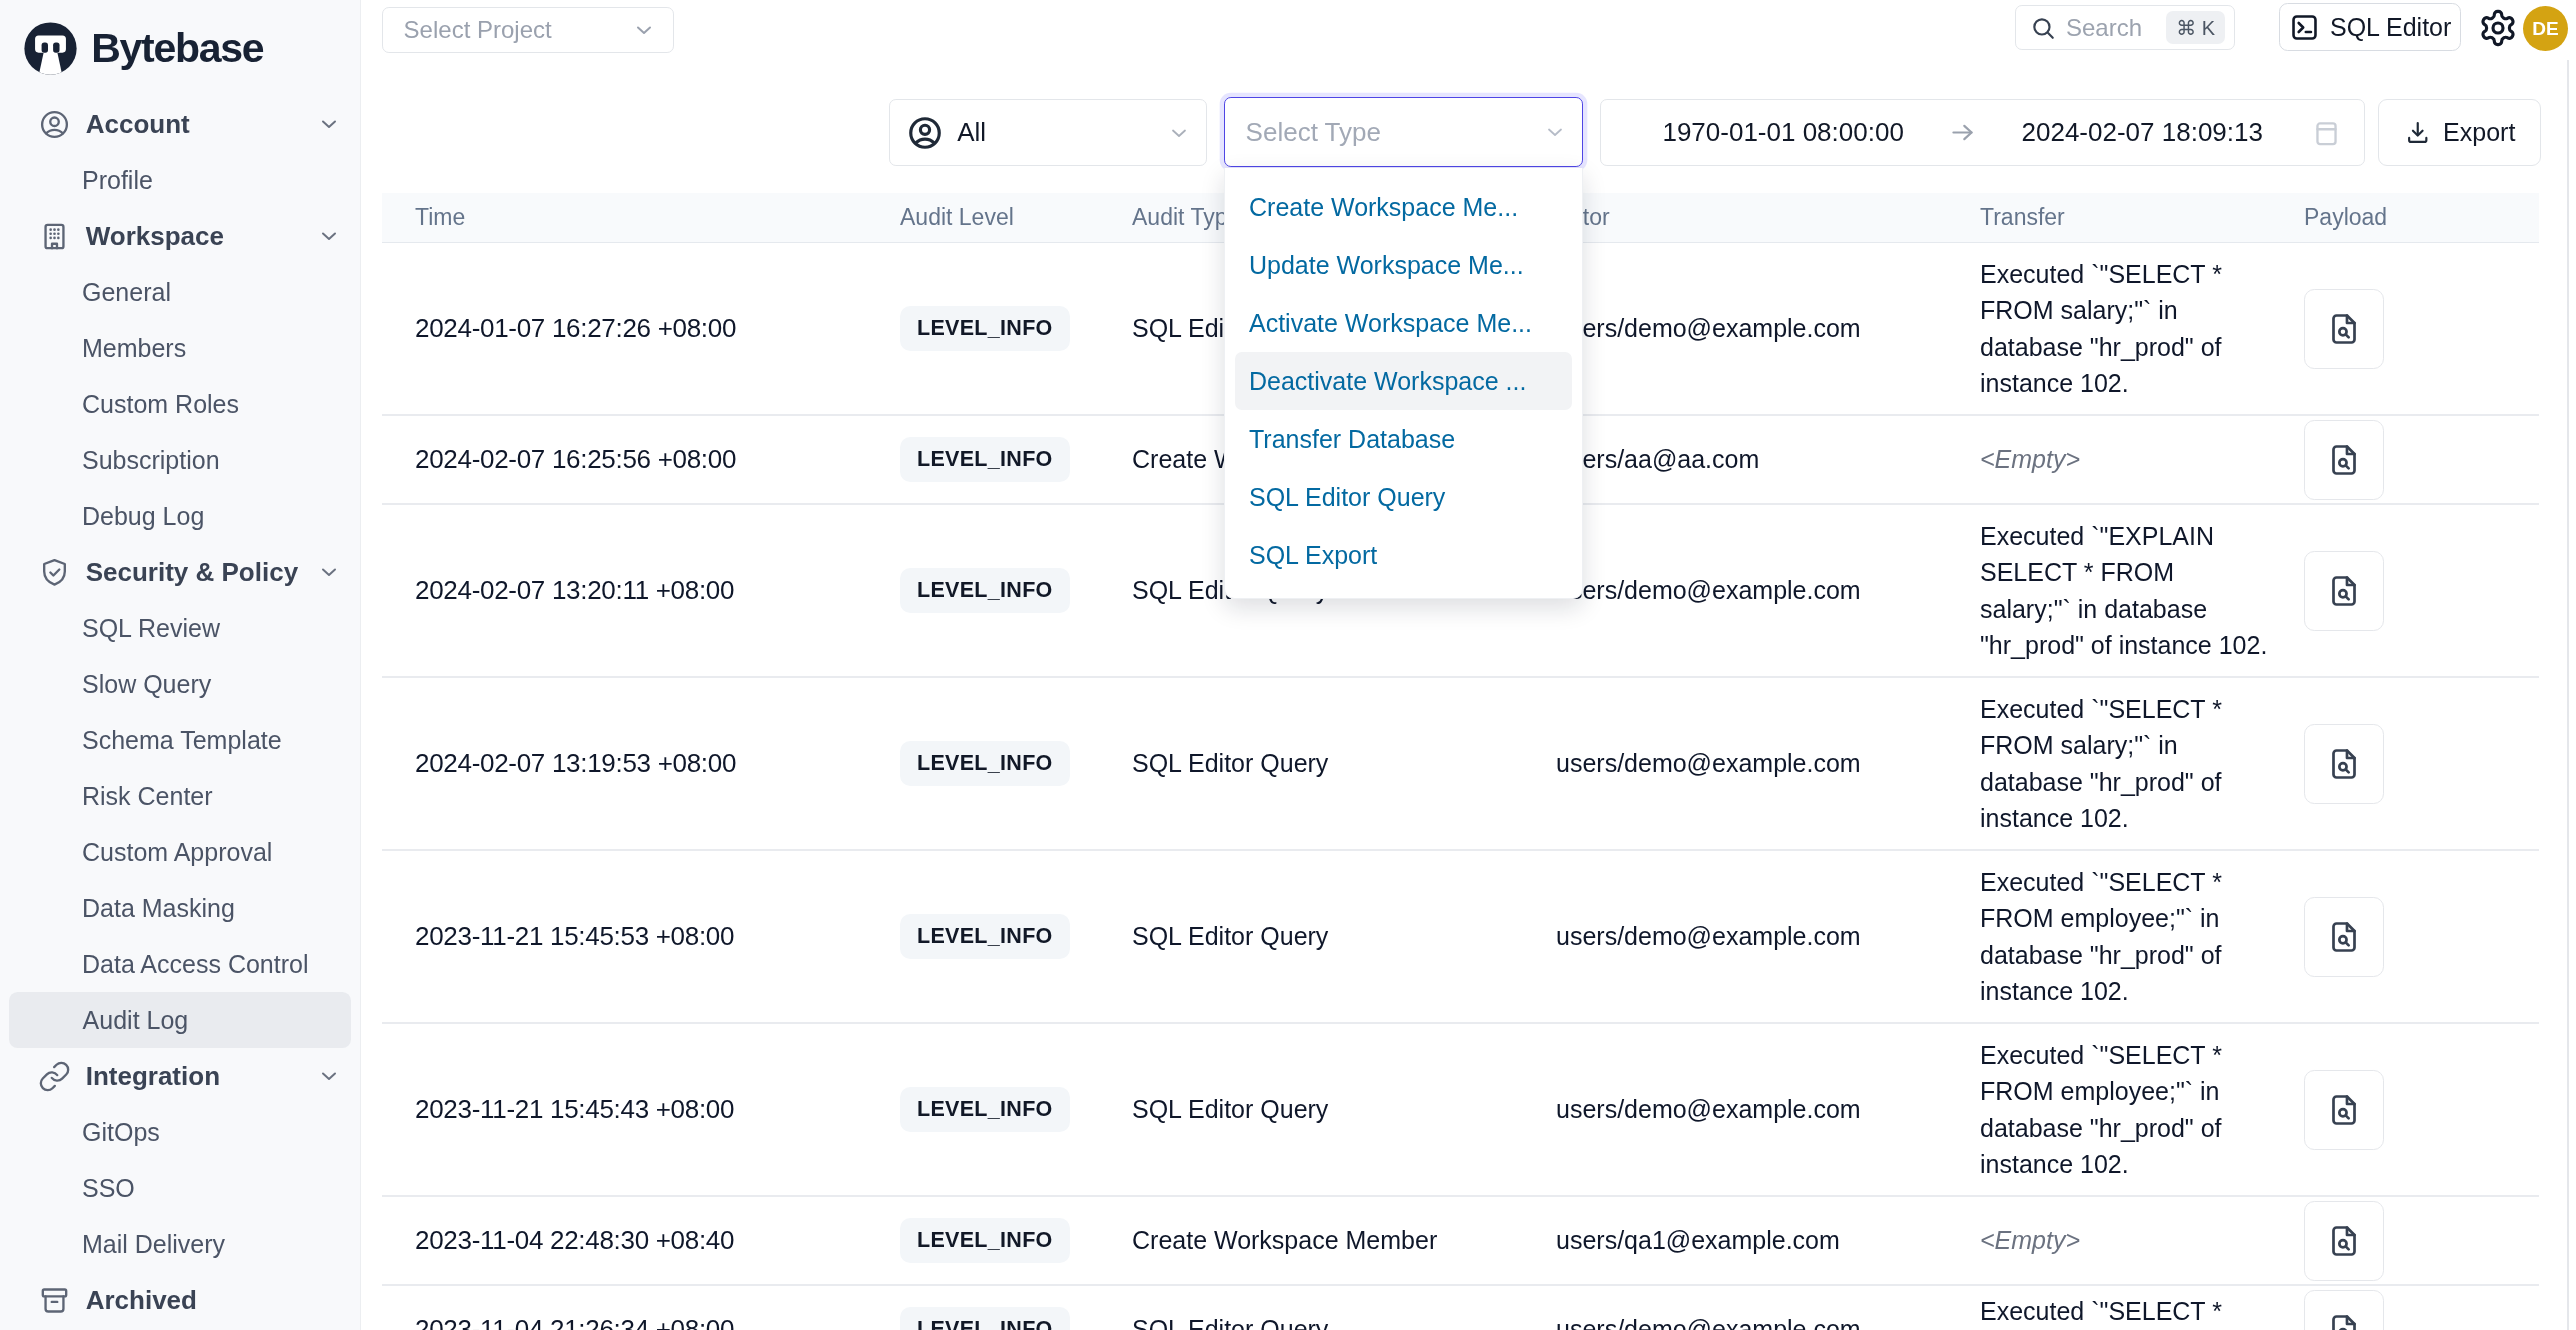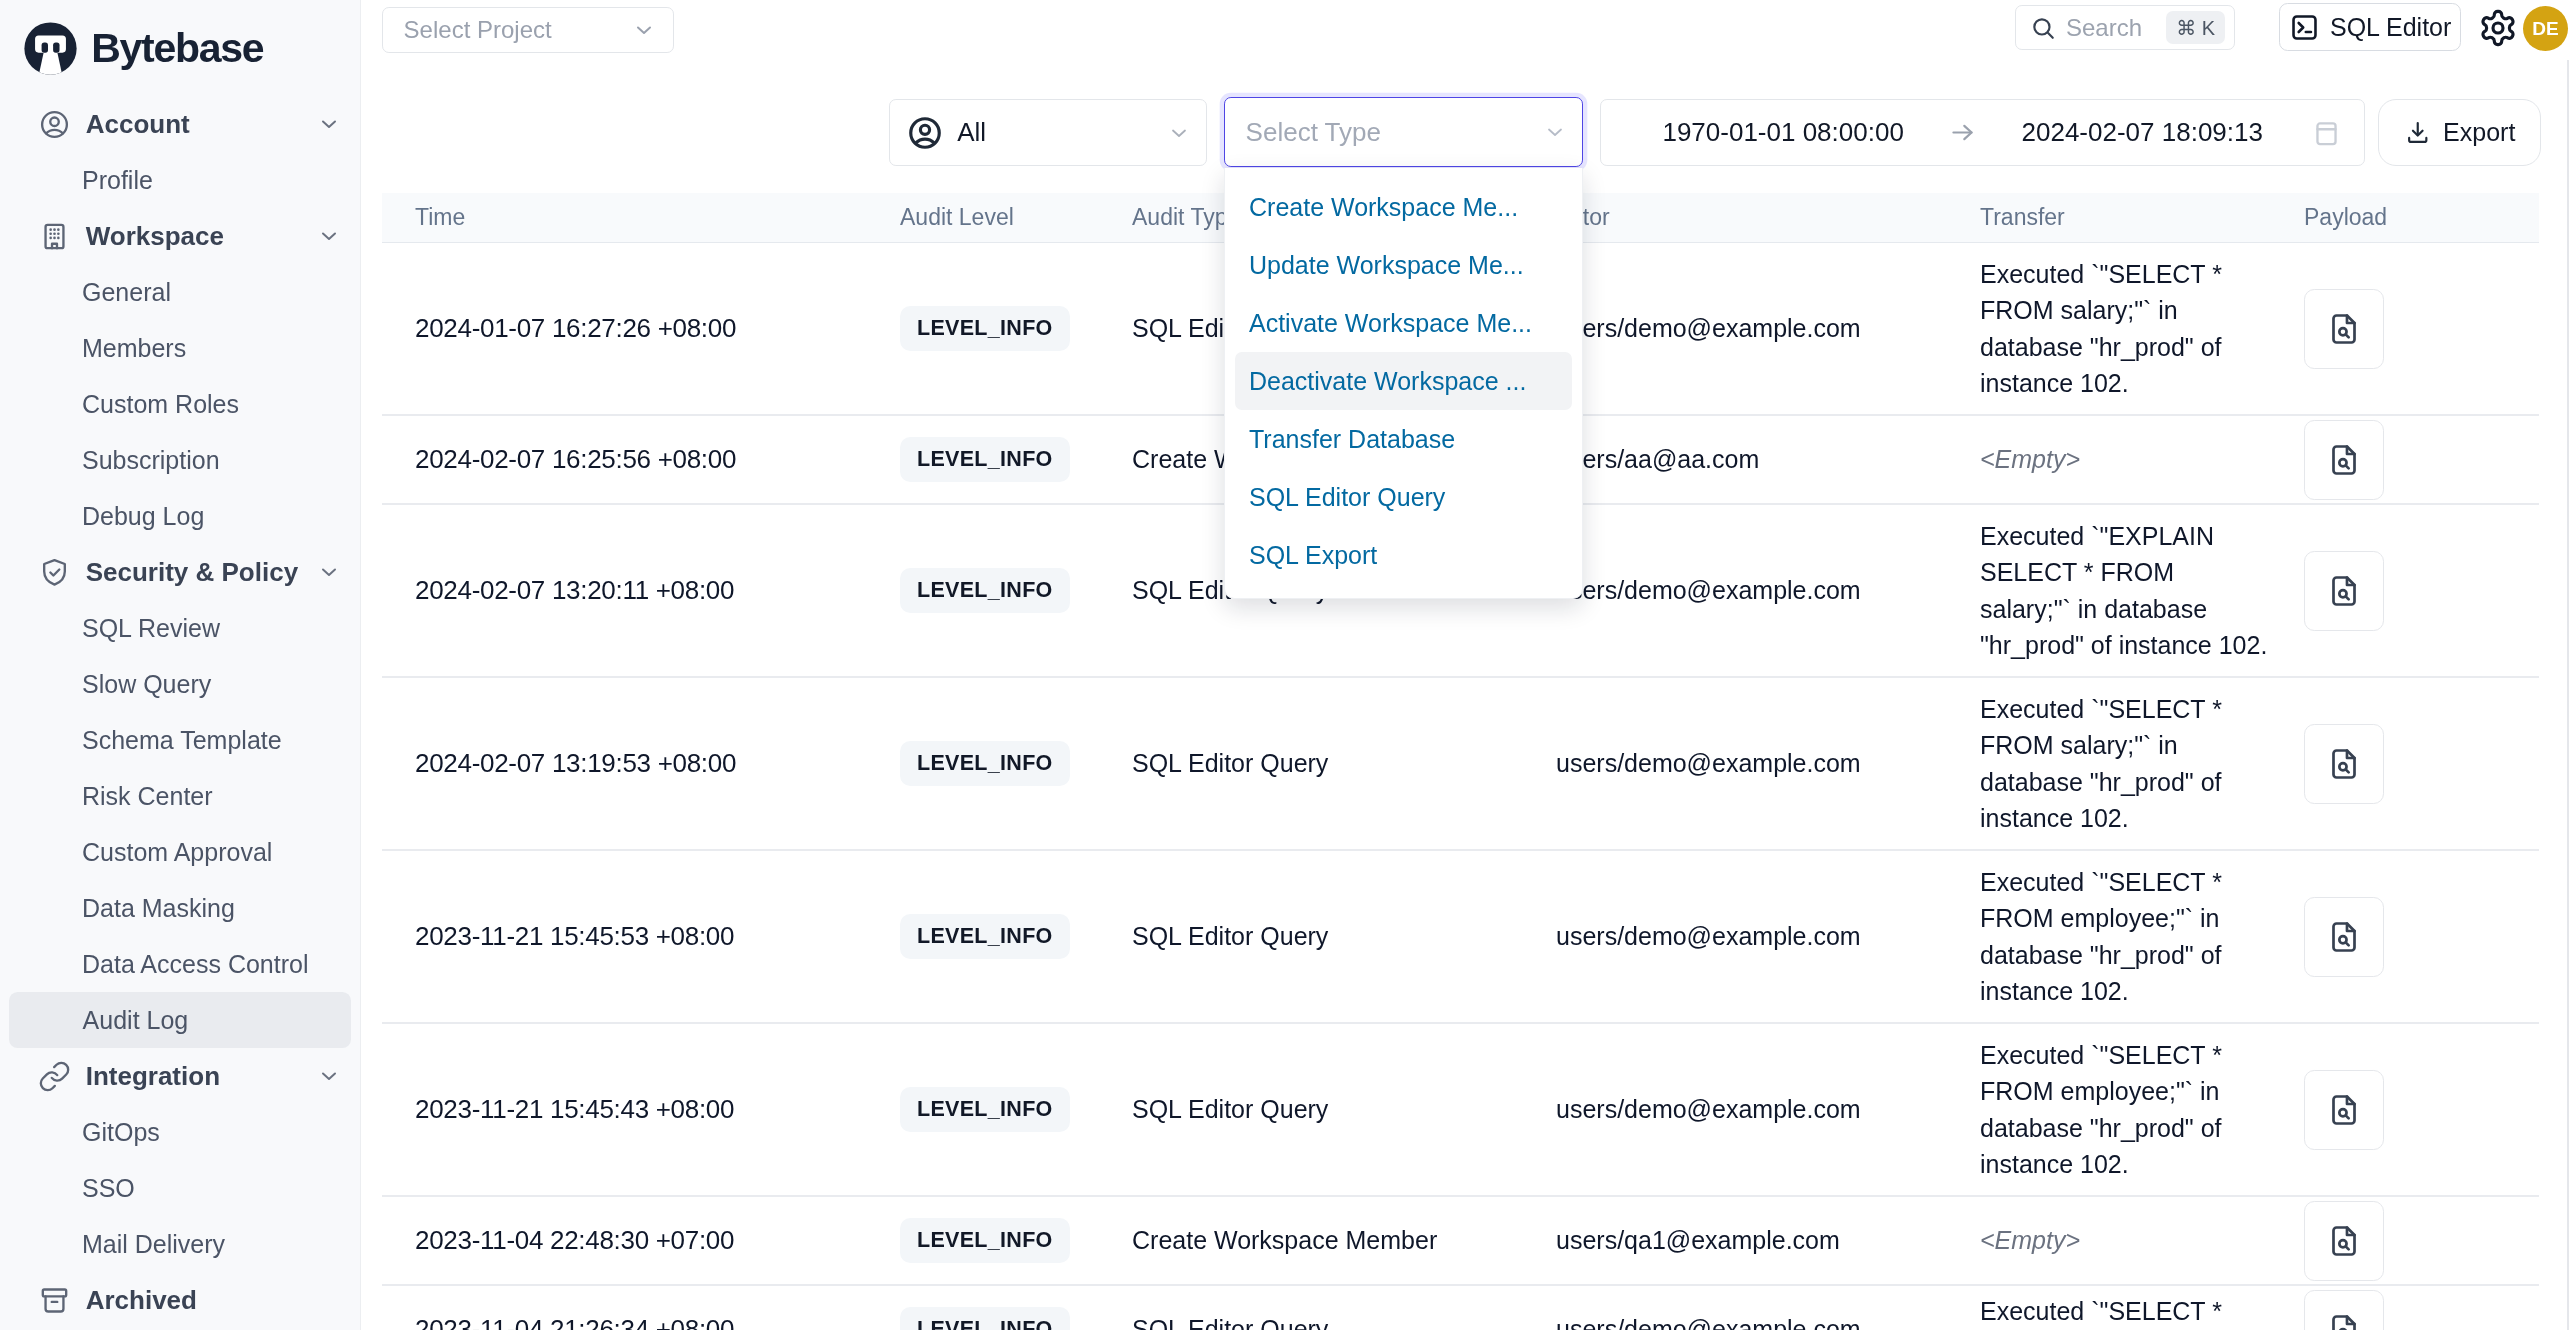--- a/index.html
+++ b/index.html
@@ -44,21 +44,21 @@
   .filter-all .p-icon { display:flex; color:#1f2937; margin-right:13.7px; }
   .filter-all .lbl { font-size:26px; color:#111827; }
   .filter-all .chev { margin-left:auto; color:#aab0ba; display:flex; }
   .filter-type { left:1224px; top:97px; width:359px; height:70px; padding:0 15.5px 0 20.6px; border:1.7px solid #4f46e5; box-shadow:0 0 0 4.3px rgba(99,91,255,.16); border-radius:6.9px; cursor:pointer; }
   .filter-type .ph { font-size:26px; color:#a2a9b6; }
   .filter-type .chev { margin-left:auto; color:#b6bcc8; display:flex; }
   .filter-date { left:1600px; top:99px; width:765px; height:67px; padding:0 22.3px; cursor:pointer; }
   .filter-date .dt { font-size:26px; color:#111827; flex:1; text-align:center; white-space:nowrap; }
   .filter-date .arr { color:#9aa1ad; display:flex; margin:0 5.2px; }
   .filter-date .cal { color:#c9ced6; display:flex; margin-left:8.6px; }
-  .export-btn { left:2378px; top:99px; width:163px; height:67px; display:flex; align-items:center; justify-content:center; gap:12px; background:#fff; border:0.9px solid #e3e6ea; border-radius:18px; cursor:pointer; }
+  .export-btn { left:2378px; top:99px; width:163px; height:67px; display:flex; align-items:center; justify-content:center; gap:12px; background:#fff; border:0.9px solid #e3e6ea; border-radius:9px; cursor:pointer; }
   .export-btn .d-icon { display:flex; color:#1f2937; }
   .export-btn .lbl { font-size:25px; font-weight:500; color:#111827; }
 
   
   .table { position:absolute; left:382px; top:193px; width:2157px; }
   .grid { display:grid; grid-template-columns:485px 232px 424px 424px 338px 253px; align-items:center; }
   .thead { height:50px; background:#f8fafc; border-bottom:1.7px solid #e5e9ee; color:#64748b; font-size:23px; font-weight:500; }
   .thead > div { padding-left:33px; }
   .thead > .hc-payload { padding-left:19px; }
   .row { border-bottom:2.6px solid #e9ebef; cursor:default; }
@@ -451,21 +451,21 @@
               <path d="M14 3H7a2 2 0 0 0-2 2v14a2 2 0 0 0 2 2h10a2 2 0 0 0 2-2V8z"></path>
               <path d="M14 3v5h5"></path>
               <circle cx="11.3" cy="13.8" r="2.4"></circle>
               <path d="M13.1 15.6l2 2"></path>
             </svg>
           </button>
         </div>
     </div>
 
     <div class="grid row rh-sm">
-      <div class="cell c-time">2023-11-04 22:48:30 +07:00</div>
+      <div class="cell c-time">2023-11-04 22:48:30 +08:40</div>
       <div class="cell"><span class="badge">LEVEL_INFO</span></div>
       <div class="cell c-type">Create Workspace Member</div>
       <div class="cell c-actor">users/qa1@example.com</div>
       <div class="cell c-comment empty">&lt;Empty&gt;</div>
       <div class="cell c-payload">
           <button class="payload-btn">
             <svg viewBox="0 0 24 24" fill="none" stroke="currentColor" stroke-width="1.8" stroke-linecap="round" stroke-linejoin="round">
               <path d="M14 3H7a2 2 0 0 0-2 2v14a2 2 0 0 0 2 2h10a2 2 0 0 0 2-2V8z"></path>
               <path d="M14 3v5h5"></path>
               <circle cx="11.3" cy="13.8" r="2.4"></circle>

